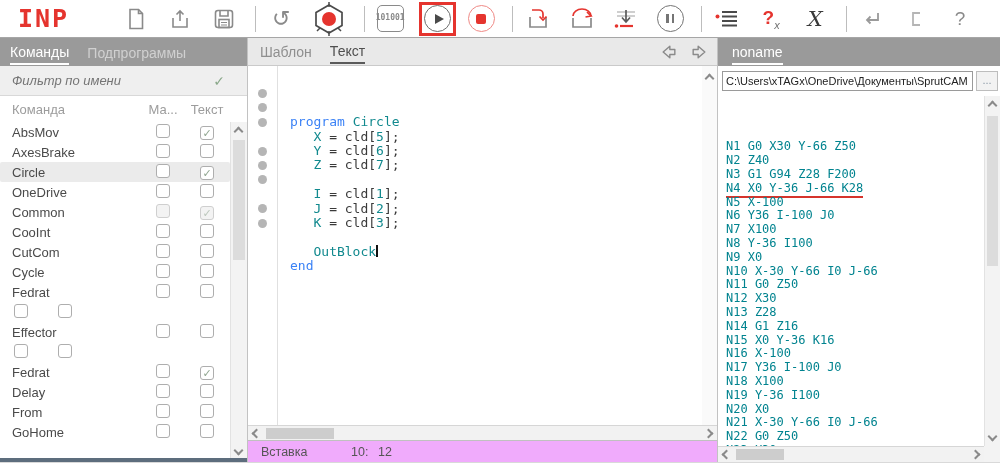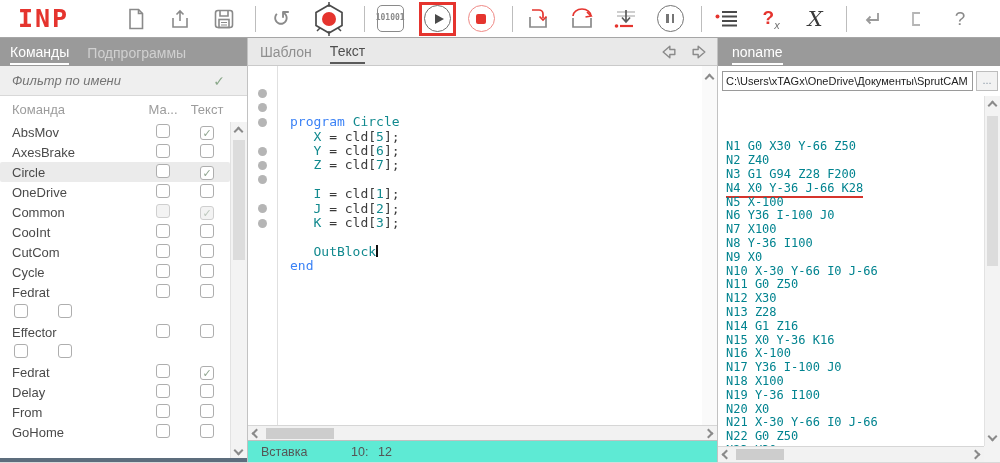--- a/index.html
+++ b/index.html
@@ -87,21 +87,21 @@
               line-height:14.4px; color:#3a3a3a; white-space:pre; overflow:hidden; }
   .cline { height:14.4px; }
   .kw { color:#3b82f6; font-weight:normal; }
   .id { color:#11898e; font-weight:normal; }
   .num { color:#11898e; font-weight:normal; }
   .caret { display:inline-block; width:1.5px; height:12px; background:#111; vertical-align:-1px; }
   .vscroll { width:15px; background:#fafafa; flex:none; display:flex; justify-content:center; padding-top:9px; }
   .hscroll { height:15px; background:#f2f2f2; border-top:1px solid #d6d6d6; position:relative; flex:none; }
   .hthumb { position:absolute; top:2px; height:11px; background:#cdcdcd; }
   .hl { position:absolute; left:5px; top:4px; } .hr { position:absolute; right:5px; top:4px; }
-  .statusbar { height:22px; background:#5eead4; border-top:1px solid #c0c0c0; position:relative; font-size:12.5px; color:#555; flex:none; }
+  .statusbar { height:22px; background:#f0abfc; border-top:1px solid #c0c0c0; position:relative; font-size:12.5px; color:#555; flex:none; }
   .st-mode { position:absolute; left:13px; top:4px; }
   .st-line { position:absolute; left:103px; top:4px; }
   .st-col { position:absolute; left:130px; top:4px; }
 
   
   .pathrow { height:30px; background:#fff; display:flex; align-items:center; padding:0 2px 0 4px; flex:none; }
   .pathinput { flex:1; height:20px; border:1px solid #9a9a9a; font-size:11px; padding:1px 3px; color:#222;
                font-family:"Liberation Sans",sans-serif; outline:none; }
   .browse { width:22px; height:20px; margin-left:3px; background:#f2f2f2; border:1px solid #bdbdbd; color:#8a98a6;
             font-size:11px; text-align:center; line-height:17px; }

